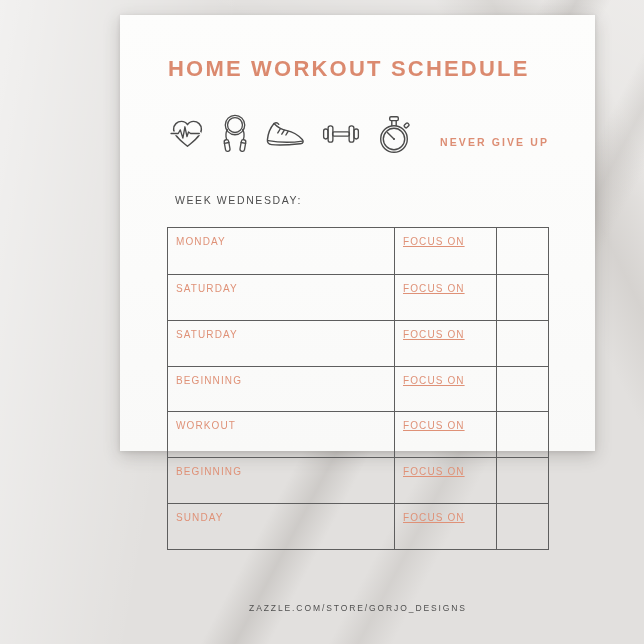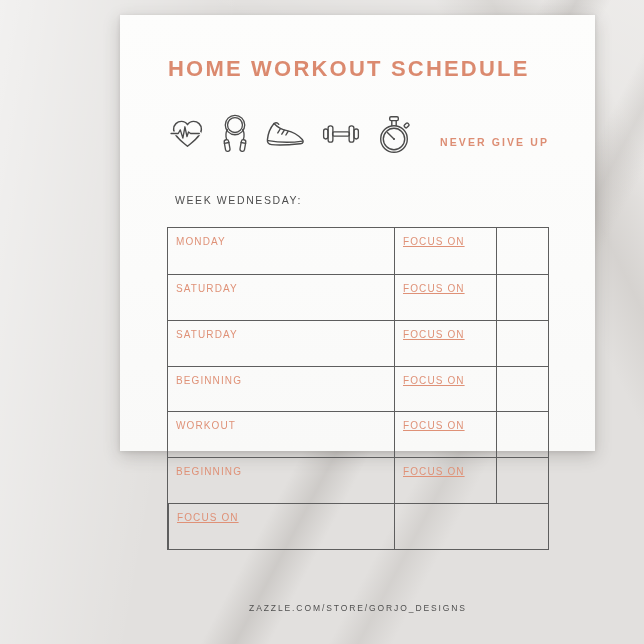--- a/index.html
+++ b/index.html
@@ -153,20 +153,21 @@
       <div class="cell cell-day">WORKOUT</div>
       <div class="cell cell-focus">FOCUS ON</div>
       <div class="cell cell-extra"></div>
     </div>
     <div class="row">
       <div class="cell cell-day">BEGINNING</div>
       <div class="cell cell-focus">FOCUS ON</div>
       <div class="cell cell-extra"></div>
     </div>
     <div class="row">
+      <div class="cell cell-day">SUNDAY</div>
       <div class="cell cell-focus">FOCUS ON</div>
       <div class="cell cell-extra"></div>
     </div>
   </div>
 
   <div class="footer">ZAZZLE.COM/STORE/GORJO_DESIGNS</div>
 
 </div>
 
 </body></html>

